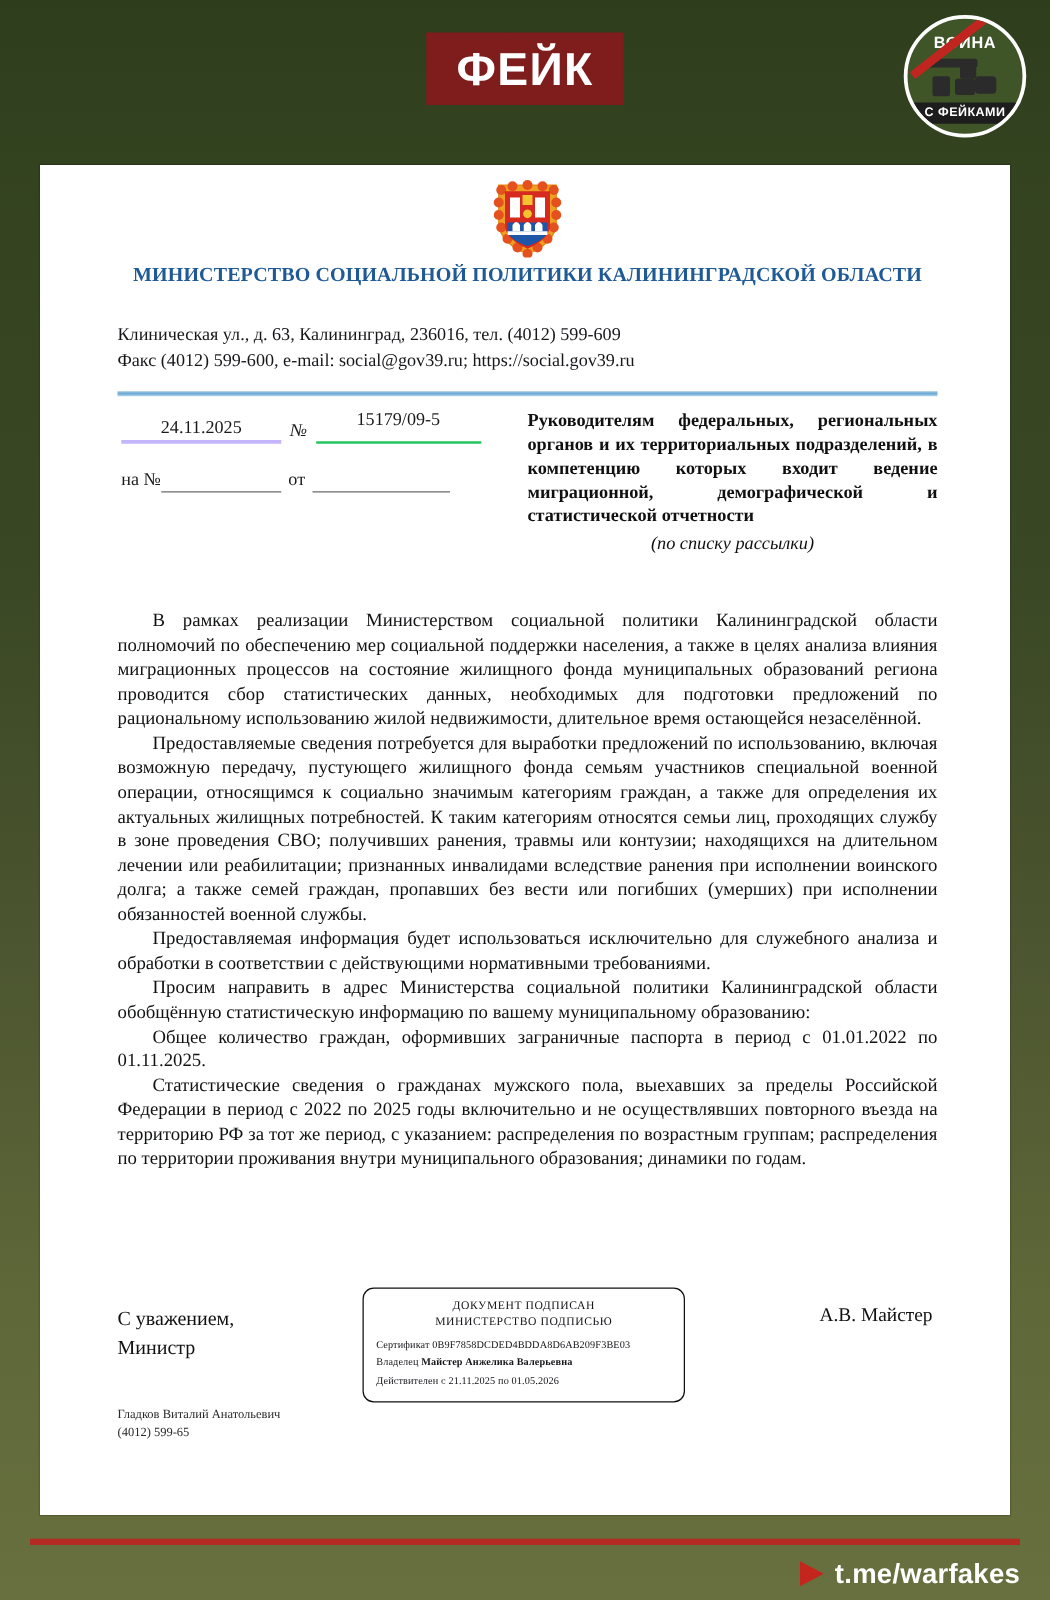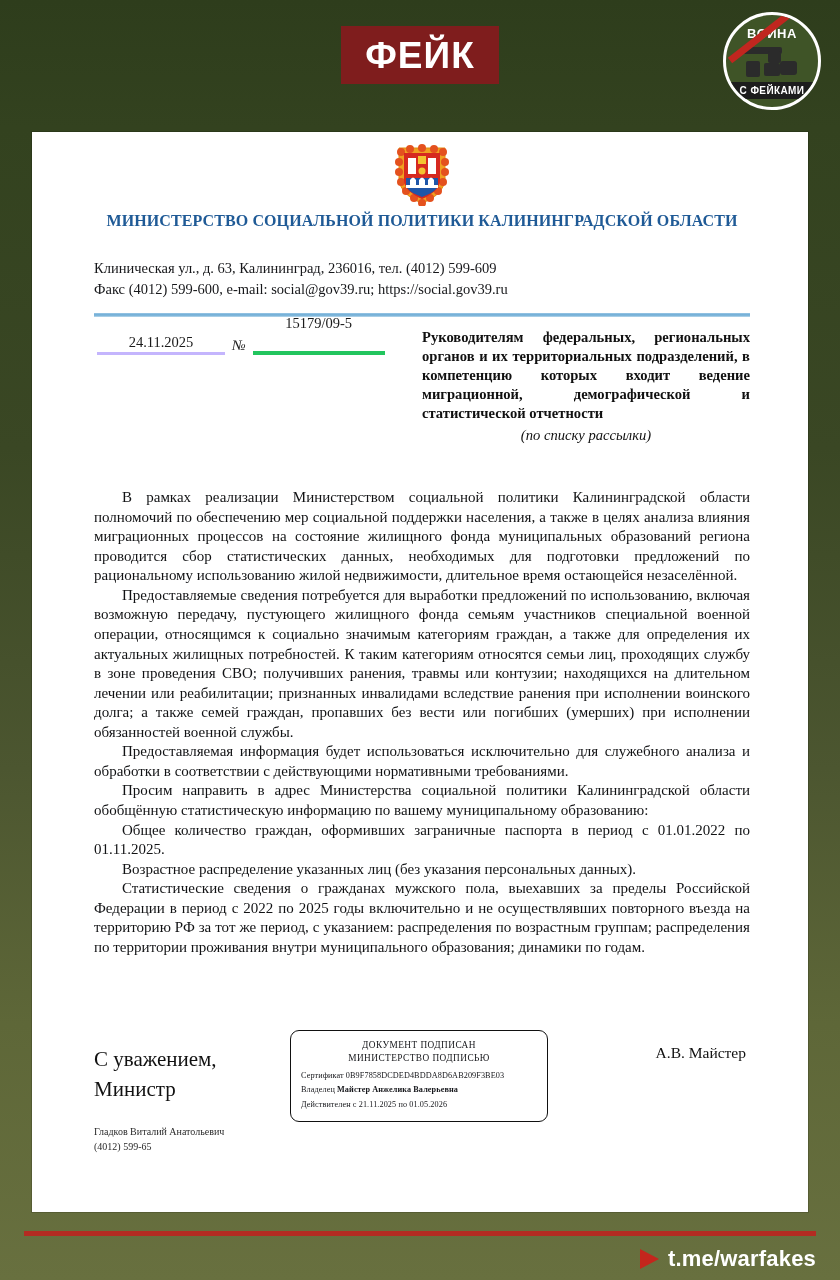--- a/index.html
+++ b/index.html
@@ -106,21 +106,21 @@
   .refblock{position:absolute;left:3px;top:198px;width:290px;}
   .refrow1{
     display:flex;align-items:flex-end;gap:0;height:25px;
     font-size:14.5px;color:#1a1a1a;
   }
   .ref-date{
     width:128px;text-align:center;border-bottom:3px solid #c4b5fd;padding-bottom:1px;
   }
   .ref-no-sign{padding:0 7px 1px 7px;font-style:italic;font-family:"Liberation Serif",serif;}
   .ref-num{
-    width:132px;text-align:center;border-bottom:4px solid #22c55e;padding-bottom:19px;
+    width:132px;text-align:center;border-bottom:2px solid #22c55e;padding-bottom:8px;
   }
   .refrow2{
     display:flex;align-items:flex-end;height:25px;margin-top:14px;
     font-size:14.5px;color:#1a1a1a;
   }
   .refrow2 .lbl{padding-bottom:1px;}
   .refrow2 .ln1{width:96px;border-bottom:1px solid #6b6b6b;height:15px;}
   .refrow2 .lbl2{padding:0 6px 1px 6px;}
   .refrow2 .ln2{width:110px;border-bottom:1px solid #6b6b6b;height:15px;}
   
@@ -134,21 +134,21 @@
     margin-top:3px;font-size:14.6px;
   }
   
   .body-text{
     position:absolute;left:0;right:0;top:356px;
     font-size:15px;color:#111214;text-align:justify;line-height:1.305;
   }
   .body-text p{margin:0;text-indent:28px;}
   
   .sign-left{
-    position:absolute;left:0;top:912px;font-size:21px;color:#111;line-height:1.45;
+    position:absolute;left:0;top:912px;font-size:16px;color:#111;line-height:1.45;
   }
   .sign-exec{
     position:absolute;left:0;top:992px;font-size:10px;color:#2a2a2a;line-height:1.5;
   }
   .sign-right{
     position:absolute;right:4px;top:912px;font-size:15.5px;color:#111;
   }
   .estamp{
     position:absolute;left:196px;top:898px;width:258px;height:92px;
     border:1.6px solid #111;border-radius:9px;
@@ -231,34 +231,39 @@
     </div>
 
     <div class="blue-rule"></div>
 
     <div class="refblock">
       <div class="refrow1">
         <div class="ref-date">24.11.2025</div>
         <div class="ref-no-sign">№</div>
         <div class="ref-num">15179/09-5</div>
       </div>
+      <div class="refrow2">
+        <div class="lbl">на №</div>
+        <div class="ln1"></div>
+        <div class="lbl2">от</div>
+        <div class="ln2"></div>
+      </div>
     </div>
 
     <div class="addressee">
       <span>Руководителям федеральных, региональных органов и их территориальных подразделений, в компетенцию которых входит ведение миграционной, демографической и статистической отчетности</span>
       <span class="dist">(по списку рассылки)</span>
     </div>
 
     <div class="body-text">
       <p>В рамках реализации Министерством социальной политики Калининградской области полномочий по обеспечению мер социальной поддержки населения, а также в целях анализа влияния миграционных процессов на состояние жилищного фонда муниципальных образований региона проводится сбор статистических данных, необходимых для подготовки предложений по рациональному использованию жилой недвижимости, длительное время остающейся незаселённой.</p>
       <p>Предоставляемые сведения потребуется для выработки предложений по использованию, включая возможную передачу, пустующего жилищного фонда семьям участников специальной военной операции, относящимся к социально значимым категориям граждан, а также для определения их актуальных жилищных потребностей. К таким категориям относятся семьи лиц, проходящих службу в зоне проведения СВО; получивших ранения, травмы или контузии; находящихся на длительном лечении или реабилитации; признанных инвалидами вследствие ранения при исполнении воинского долга; а также семей граждан, пропавших без вести или погибших (умерших) при исполнении обязанностей военной службы.</p>
       <p>Предоставляемая информация будет использоваться исключительно для служебного анализа и обработки в соответствии с действующими нормативными требованиями.</p>
       <p>Просим направить в адрес Министерства социальной политики Калининградской области обобщённую статистическую информацию по вашему муниципальному образованию:</p>
       <p>Общее количество граждан, оформивших заграничные паспорта в период с 01.01.2022 по 01.11.2025.</p>
-      <p>Возрастное распределение указанных лиц (без указания персональных данных).</p>
       <p>Статистические сведения о гражданах мужского пола, выехавших за пределы Российской Федерации в период с 2022 по 2025 годы включительно и не осуществлявших повторного въезда на территорию РФ за тот же период, с указанием: распределения по возрастным группам; распределения по территории проживания внутри муниципального образования; динамики по годам.</p>
     </div>
 
     <div class="sign-left">
       <div>С уважением,</div>
       <div>Министр</div>
     </div>
 
     <div class="sign-exec">
       <div>Гладков Виталий Анатольевич</div>

